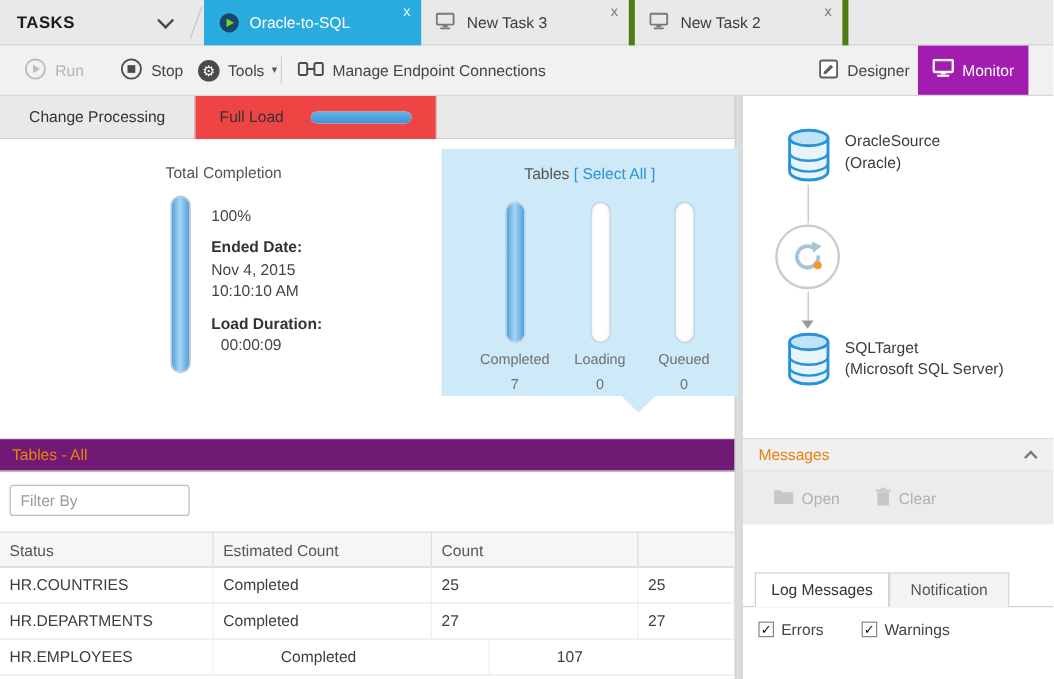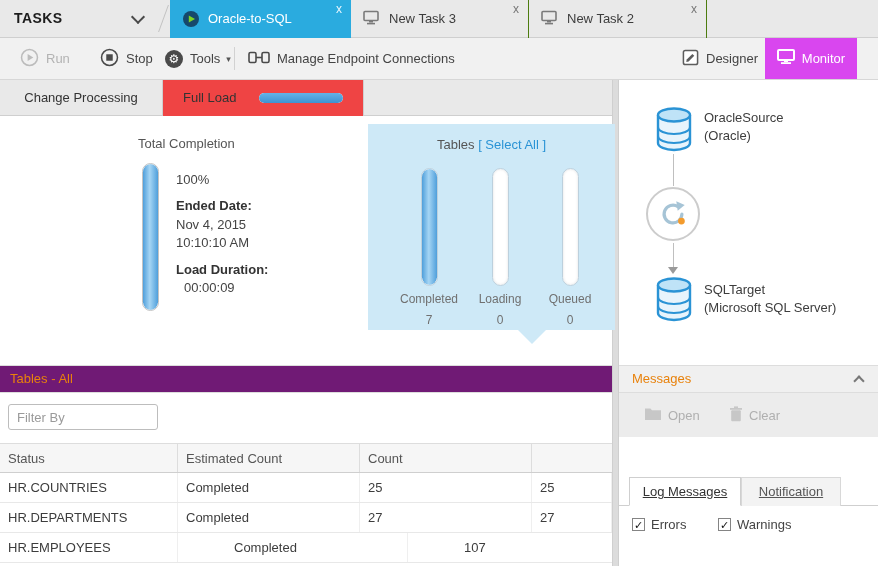--- a/index.html
+++ b/index.html
@@ -7,35 +7,35 @@
   #app { position:relative; width:878px; height:566px; background:#fff; overflow:hidden; font-size:13px; color:#444; }
 
   
   .tabbar { position:absolute; left:0; top:0; width:878px; height:38px; background:#e9e9e9; border-bottom:1px solid #cfcfcf; }
   .tasks-label { position:absolute; left:14px; top:0; line-height:37px; font-size:14px; font-weight:bold; color:#1c1c1c; letter-spacing:.4px; cursor:pointer; }
   .tasks-dd { position:absolute; left:118px; top:0; width:42px; height:37px; cursor:pointer; }
   .chev-down { position:absolute; left:15px; top:12px; width:10px; height:10px; border-right:2px solid #4a4a4a; border-bottom:2px solid #4a4a4a; transform:rotate(45deg); }
   .diag-sep { position:absolute; left:163px; top:5px; width:1px; height:27px; background:#c2c2c2; transform:skewX(-20deg); }
   .ttab { position:absolute; top:0; height:38px; cursor:pointer; }
   .ttab.active { background:#2aabdf; }
-  .ttab.inactive { border-right:1px solid #4d7c0f; }
+  .ttab.inactive { border-right:5px solid #4d7c0f; }
   .ttab-icon { position:absolute; left:12px; top:10px; width:18px; height:18px; }
   .ttab-label { position:absolute; left:38px; top:0; line-height:37px; color:#3c3c3c; white-space:nowrap; }
   .ttab.active .ttab-label { color:#fff; }
   .ttab-close { position:absolute; right:9px; top:2px; font-size:12px; color:#777; cursor:pointer; }
   .ttab.active .ttab-close { color:#e8f7fe; }
 
   
   .toolbar { position:absolute; left:0; top:38px; width:878px; height:42px; background:#f1f1f1; border-bottom:1px solid #d7d7d7; }
   .tbtn { position:absolute; top:0; height:41px; display:flex; align-items:center; gap:7px; cursor:pointer; color:#444; white-space:nowrap; }
   .tbtn.disabled { color:#b3b3b3; cursor:default; }
   #btn-run { left:20px; } #btn-stop { left:100px; } #btn-tools { left:165px; }
   .tsep { position:absolute; left:234px; top:9px; width:1px; height:23px; background:#d2d2d2; }
   #btn-manage { left:248px; } #btn-designer { left:682px; }
-  #btn-monitor { position:absolute; right:21px; top:0; width:92px; height:41px; background:#d946ef; color:#fff; display:flex; align-items:center; justify-content:center; gap:7px; cursor:pointer; }
+  #btn-monitor { position:absolute; right:21px; top:0; width:92px; height:41px; background:#a21caf; color:#fff; display:flex; align-items:center; justify-content:center; gap:7px; cursor:pointer; }
   .gear-circle { display:inline-block; width:18px; height:18px; border-radius:50%; background:#4a4a4a; color:#fff; font-size:12px; line-height:18px; text-align:center; }
   .caret { font-size:9px; color:#555; margin-left:-1px; }
 
   
   .subtabs { position:absolute; left:0; top:80px; width:612px; height:36px; background:#e9e9e9; border-bottom:1px solid #cfcfcf;padding-left:36px; }
   .vtab { position:absolute; top:0; height:36px; line-height:35px; cursor:pointer; }
   #vtab-cp { left:0; width:162px; text-align:center; color:#333; }
   #vtab-fl { left:162px; width:202px; height:36px; background:#ef4444; border-left:1px solid #cfcfcf; border-right:1px solid #cfcfcf; }
   #vtab-fl .lbl { position:absolute; left:20px; color:#333; }
   .fl-progress { position:absolute; left:96px; top:13px; width:84px; height:10px; border-radius:5px; background:#d8eaf7; overflow:hidden; }
@@ -79,21 +79,21 @@
   .conn-line { position:absolute; left:54px; width:1px; background:#bfbfbf; }
   .flow-circle { position:absolute; left:27px; top:107px; width:54px; height:54px; border:2px solid #ccc; border-radius:50%; background:#fff; display:flex; align-items:center; justify-content:center; }
   .arrow-down { position:absolute; left:49px; top:187px; width:0; height:0; border-left:5px solid transparent; border-right:5px solid transparent; border-top:7px solid #9a9a9a; }
 
   .msg-title-bar { position:absolute; left:0; top:285px; width:259px; height:28px; background:#f0f0f0; border-top:1px solid #ddd; border-bottom:1px solid #ddd; line-height:26px; padding-left:13px; color:#e8820c; }
   .chev-up { position:absolute; right:15px; top:11px; width:8px; height:8px; border-left:2px solid #787878; border-top:2px solid #787878; transform:rotate(45deg); cursor:pointer; }
   .msg-btn-row { position:absolute; left:0; top:313px; width:259px; height:44px; background:#ececec; }
   .mbtn { position:absolute; top:0; height:44px; display:flex; align-items:center; gap:6px; color:#b0b0b0; cursor:default; }
   #btn-open { left:25px; } #btn-clear { left:110px; }
   .msg-tab-row { position:absolute; left:0; top:397px; width:259px; height:29px; border-bottom:1px solid #cfcfcf; }
-  .mtab { position:absolute; top:0; height:29px; line-height:27px; text-align:center; cursor:pointer;text-decoration:underline; }
+  .mtab { position:absolute; top:0; height:29px; line-height:27px; text-align:center; cursor:pointer; }
   #mtab-log { left:10px; width:112px; background:#fff; border:1px solid #cfcfcf; border-bottom:1px solid #fff; color:#333; }
   #mtab-notif { left:122px; width:100px; background:#f3f3f3; border:1px solid #d8d8d8; border-bottom:none; color:#555; }
   .msg-filters { position:absolute; left:0; top:434px; width:259px; height:24px; }
   .cb-group { position:absolute; top:3px; display:flex; align-items:center; gap:6px; cursor:pointer; }
   #cb-errors { left:13px; } #cb-warnings { left:99px; }
   .cb { display:inline-block; width:13px; height:13px; border:1px solid #848484; background:#fff; font-size:11px; font-weight:bold; line-height:12px; text-align:center; color:transparent; }
   .cb.checked { color:#111; }
 </style>
 </head>
 <body>

